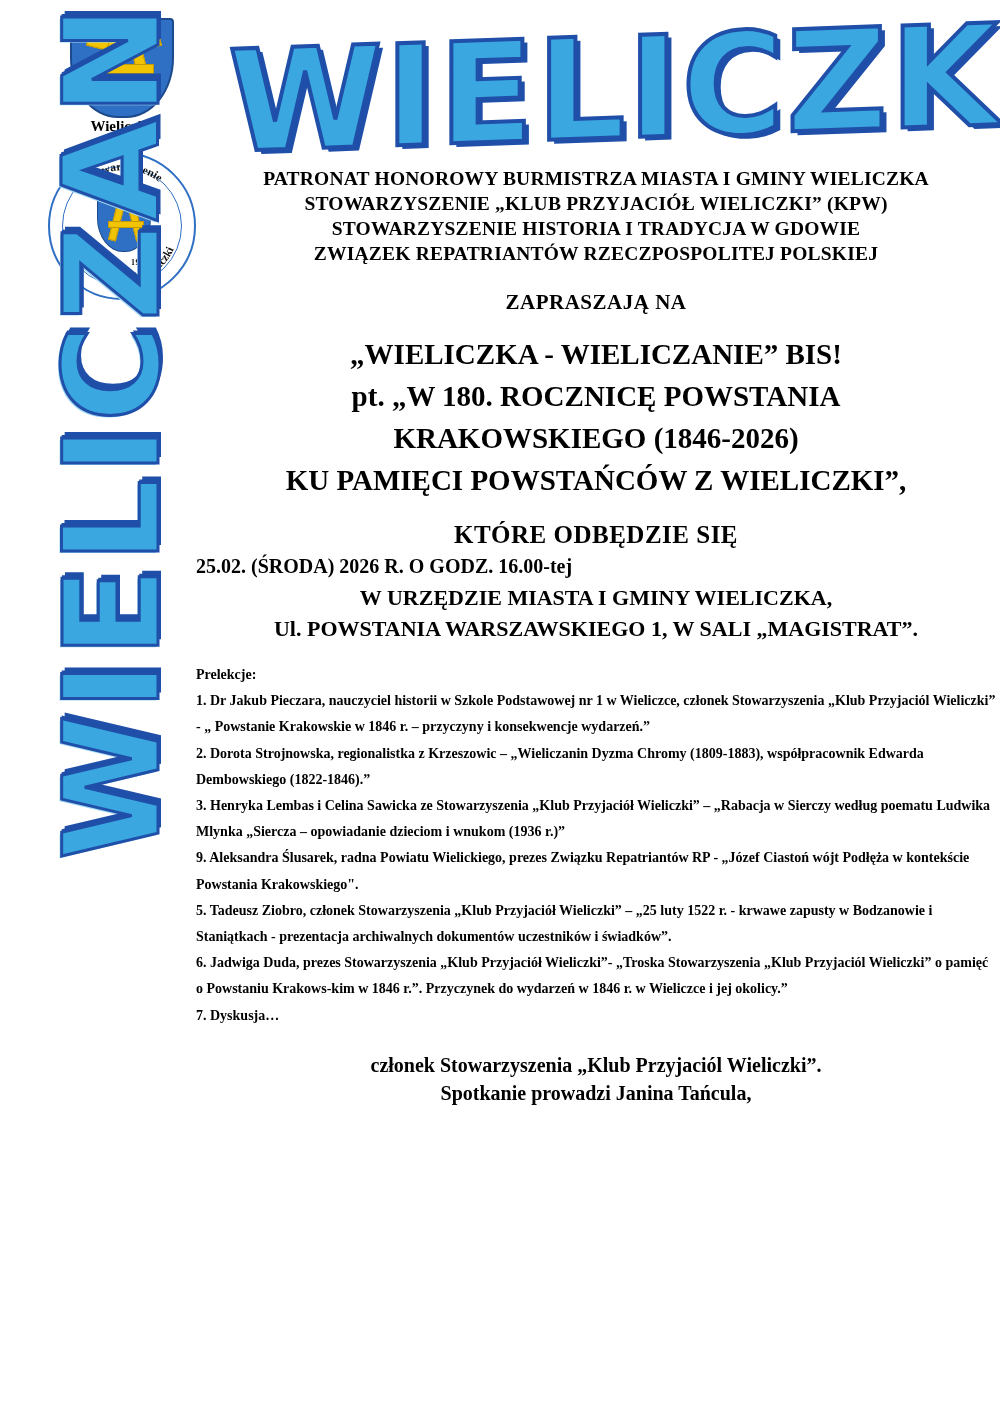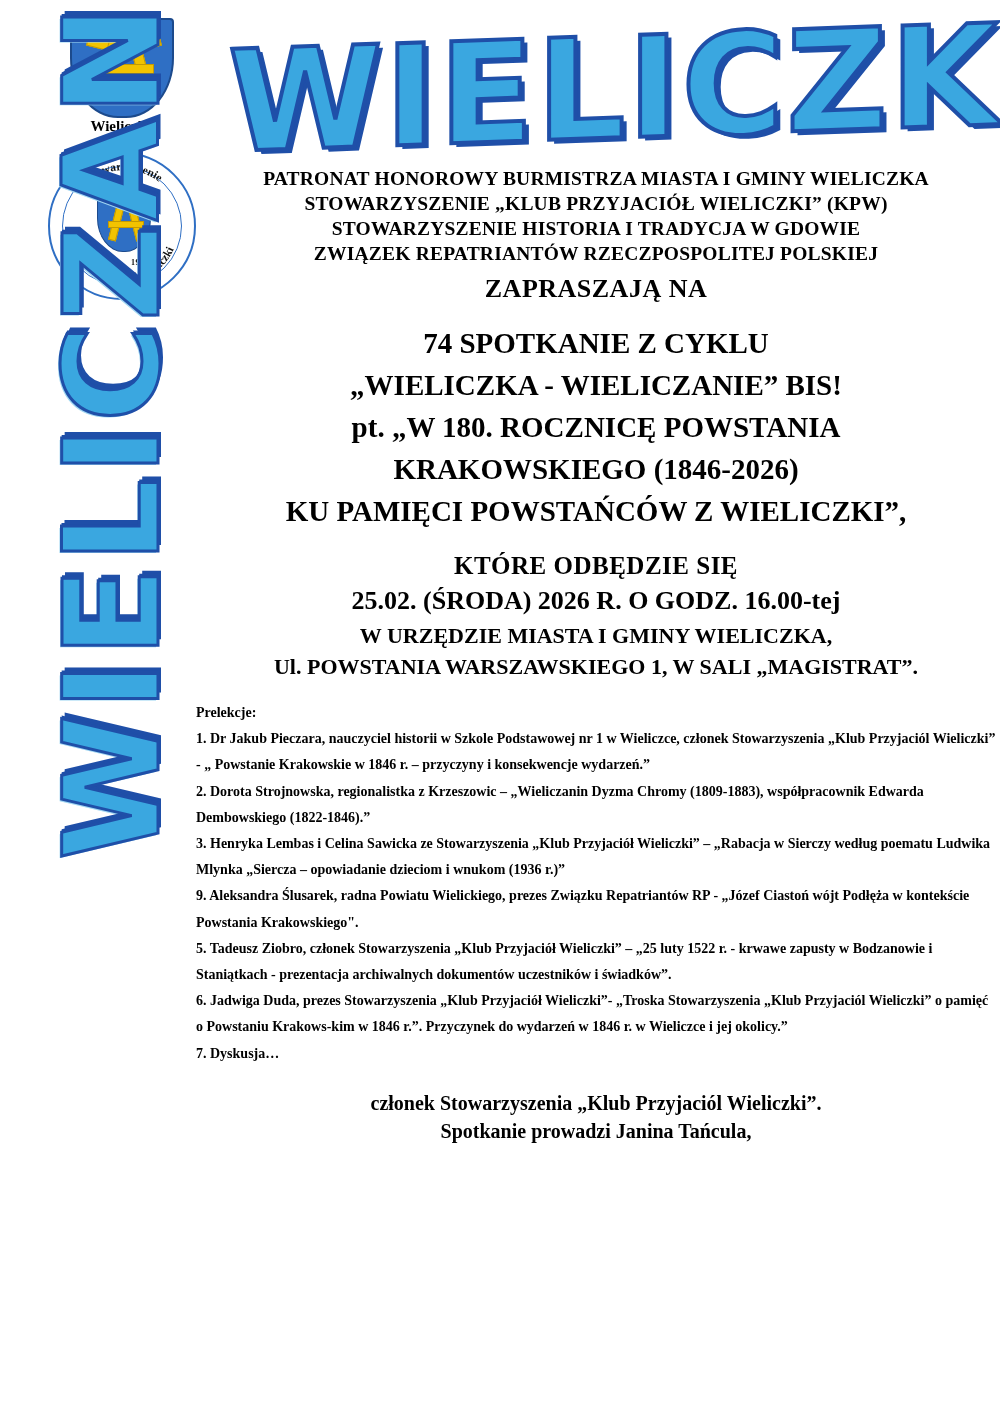--- a/index.html
+++ b/index.html
@@ -205,42 +205,41 @@
   .patronage {
     text-align: center;
     font-weight: bold;
     font-size: 19.5px;
     line-height: 25px;
     letter-spacing: 0.2px;
   }
   .invite {
     text-align: center;
     font-weight: bold;
-    font-size: 26px;
-    margin-top: 8px;
+    font-size: 21px;
+    margin-top: 24px;
     letter-spacing: 0.5px;
   }
   .title-block {
     text-align: center;
     font-weight: bold;
     font-size: 29px;
     line-height: 42px;
     margin-top: 18px;
   }
   .which {
     text-align: center;
     font-weight: bold;
     font-size: 25px;
     margin-top: 20px;
     letter-spacing: 0.5px;
   }
   .datetime {
-    text-align: center;
-    font-weight: bold;
-    font-size: 26px;
+    font-weight: bold;
+    font-size: 20px;
     margin-top: 6px;
   }
   .place {
     text-align: center;
     font-weight: bold;
     font-size: 22px;
     line-height: 31px;
     margin-top: 4px;
   }
 
@@ -315,21 +314,20 @@
   <div class="patronage">
     <div>PATRONAT  HONOROWY BURMISTRZA MIASTA I GMINY WIELICZKA</div>
     <div>STOWARZYSZENIE „KLUB PRZYJACIÓŁ WIELICZKI” (KPW)</div>
     <div>STOWARZYSZENIE HISTORIA I TRADYCJA W GDOWIE</div>
     <div>ZWIĄZEK REPATRIANTÓW RZECZPOSPOLITEJ POLSKIEJ</div>
   </div>
 
   <div class="invite">ZAPRASZAJĄ NA</div>
 
   <div class="title-block">
-    <div>74  SPOTKANIE Z CYKLU</div>
     <div>„WIELICZKA - WIELICZANIE” BIS!</div>
     <div>pt. „W 180.  ROCZNICĘ POWSTANIA</div>
     <div>KRAKOWSKIEGO (1846-2026)</div>
     <div>KU PAMIĘCI POWSTAŃCÓW Z  WIELICZKI”,</div>
   </div>
 
   <div class="which">KTÓRE ODBĘDZIE SIĘ</div>
   <div class="datetime">25.02. (ŚRODA) 2026 R.  O GODZ. 16.00-tej</div>
 
   <div class="place">

